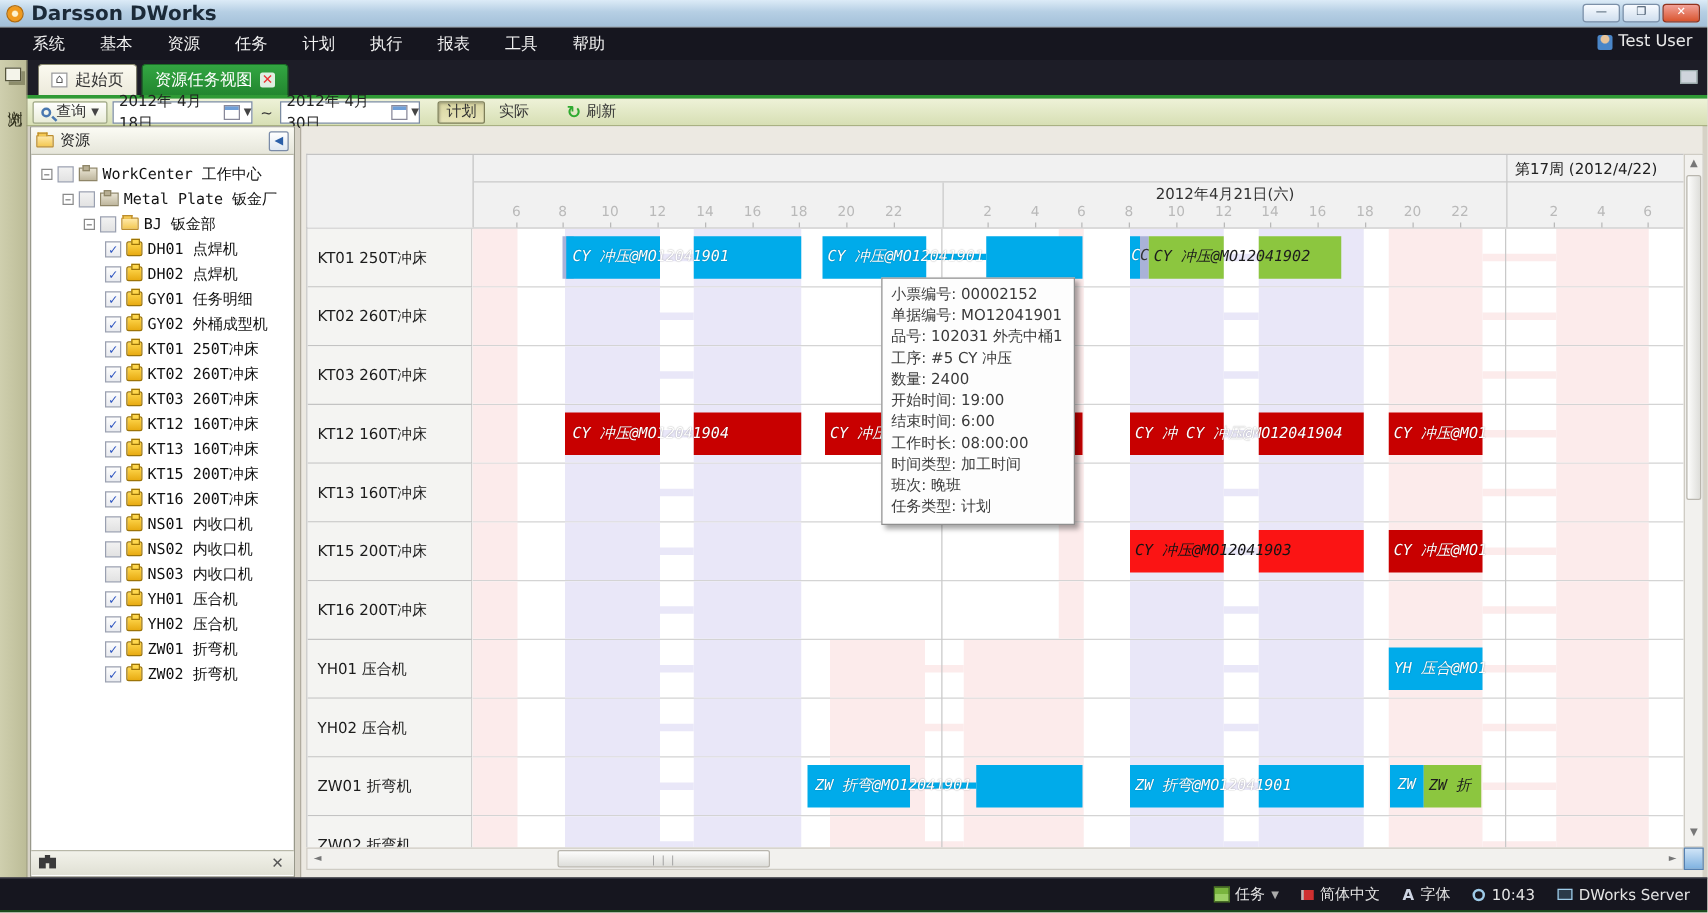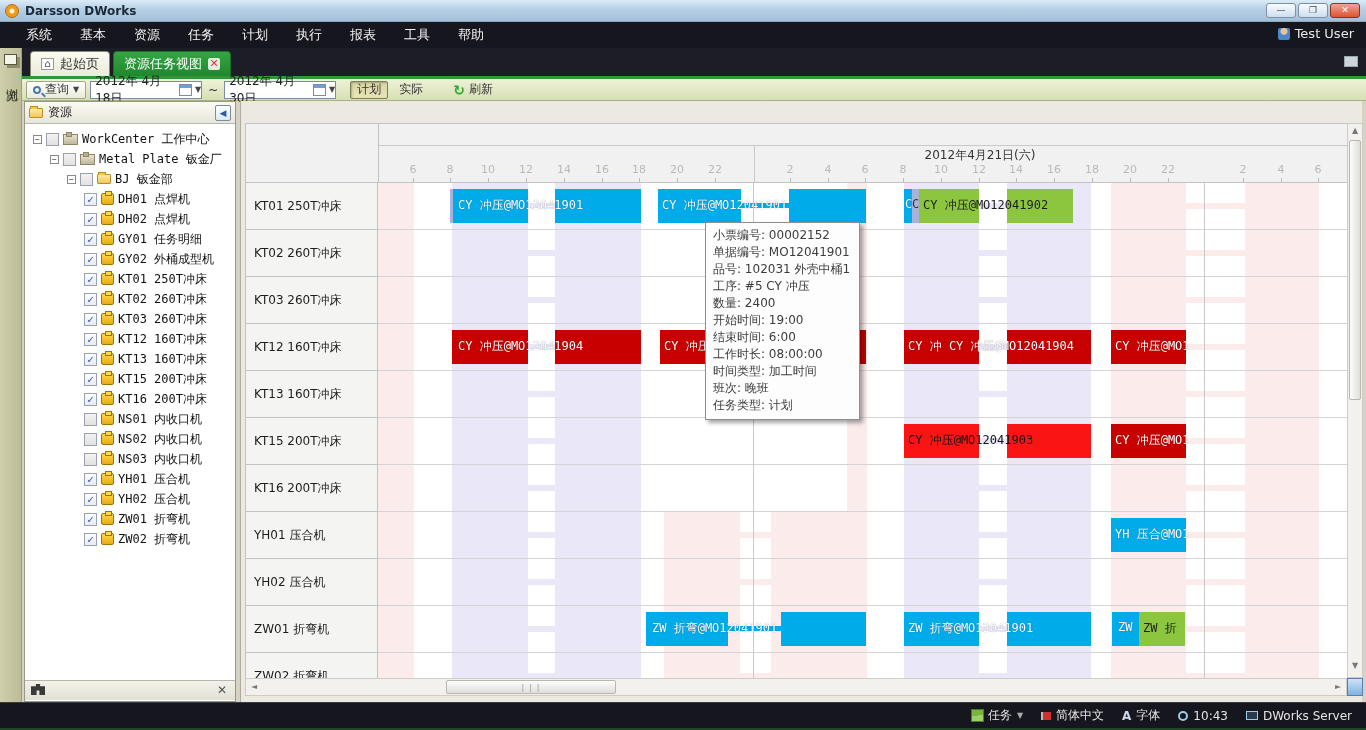--- a/index.html
+++ b/index.html
@@ -5,21 +5,21 @@
   * { margin:0; padding:0; box-sizing:border-box; }
   html,body { width:1366px; height:730px; overflow:hidden; }
   body { font-family:"DejaVu Sans","Liberation Sans",sans-serif; font-size:12px; position:relative; background:#d6d2c6; }
 
   
   .titlebar { position:absolute; left:0; top:0; width:1366px; height:22px;
     background:linear-gradient(#dcebf7,#b6cfe4 45%,#a3c0d9); border-bottom:1px solid #8fa8c0;
     display:flex; align-items:center; padding-left:5px; }
   .app-icon { width:14px; height:14px; border-radius:50%;
     background:radial-gradient(circle at 50% 50%, #fdf3d0 0 2px, #f09a1e 3px 7px); border:1px solid #b06c10; margin-right:6px; }
-  .title-text { font-size:12px; color:#1b2a38; font-weight:bold; }
+  .title-text { font-size:16px; color:#1b2a38; font-weight:bold; }
   .winbtns { position:absolute; right:6px; top:3px; display:flex; gap:2px; }
   .wbtn { width:30px; height:15px; border:1px solid #7c90a8; border-radius:3px;
     background:linear-gradient(#f8fbff,#cfdeee); color:#33475c; font-size:9px; line-height:13px; text-align:center; }
   .wbtn.close { background:linear-gradient(#f2a298,#d9552f); color:#fff; border-color:#91321c; font-weight:bold; }
 
   
   .menubar { position:absolute; left:0; top:22px; width:1366px; height:26px; background:#16161f;
     display:flex; align-items:center; padding-left:12px; }
   .menu-item { color:#f2f2f2; font-size:13px; padding:4px 14px; cursor:default; }
   .user-box { position:absolute; right:12px; top:26px; color:#e8e8e8; font-size:13px; display:flex; align-items:center; gap:5px; }
@@ -90,21 +90,21 @@
   .hline { position:absolute; left:133px; top:21px; right:0; height:1px; background:#c9c9c9; }
   .gday { position:absolute; top:22px; height:36px; border-left:1px solid #c9c9c9; text-align:center; font-size:12px; color:#333; padding-top:1px; }
   .gweek { position:absolute; top:0; height:58px; border-left:1px solid #c9c9c9; font-size:12px; color:#222; padding:3px 0 0 6px; }
   .tick-num { position:absolute; top:39px; width:24px; margin-left:-12px; text-align:center; font-size:11px; color:#b9b9b9; }
   .tick-mark { position:absolute; top:54px; width:1px; height:4px; background:#b9b9b9; }
 
   .glabels { position:absolute; left:4px; top:82px; width:133px; height:495px; overflow:hidden; background:#f4f4f2; border-left:1px solid #c3c3c3; }
   .glabel { height:47px; border-bottom:1px solid #c3c3c3; border-right:1px solid #c3c3c3; display:flex; align-items:center; padding-left:8px; font-size:12px; color:#1d1d1d; background:#f4f4f2; }
 
   .gbody { position:absolute; left:137px; top:82px; width:969px; height:495px; overflow:hidden; background:#fff; }
-  .grow { position:relative; height:47px; border-bottom:1px solid #d4d4d4; }
+  .grow { position:relative; height:47px; border-bottom:1px solid #d4d4d4;font-style:italic; }
   .band { position:absolute; top:0; height:46px; }
   .bandstrip { position:absolute; top:20px; height:6px; }
   .gbar { position:absolute; top:6px; height:34px; }
   .gbridge { position:absolute; top:20px; height:5px; }
   .gbarlabel { position:absolute; top:14px; font-size:12px; white-space:nowrap; z-index:5; font-family:"DejaVu Sans Mono","Liberation Mono",monospace; }
   .vsep { position:absolute; top:0; width:1px; height:495px; background:#c9c9c9; z-index:6; }
 
   
   .hscroll { position:absolute; left:4px; top:577px; width:1102px; height:18px; background:#f2f1ee; border:1px solid #cfccc4; }
   .sarrow { position:absolute; top:2px; width:14px; height:12px; color:#777; font-size:8px; text-align:center; line-height:12px; }
@@ -328,20 +328,21 @@
     <span class="binocular"></span>
     <span class="tree-x">✕</span>
   </div>
 </div>
 
 <div class="ganttpanel">
   <div class="ghead" id="ghead">
     <div class="glabelhead"></div>
     <div class="hline"></div>
       <div class="gday" style="left: 508px; width: 451px;">2012年4月21日(六)</div>
+      <div class="gweek" style="left: 959px; width: 159px;">第17周 (2012/4/22)</div>
       <div class="tick-num" style="left: 167px;">6</div>
       <div class="tick-mark" style="left: 167px;"></div>
       <div class="tick-num" style="left: 204px;">8</div>
       <div class="tick-mark" style="left: 204px;"></div>
       <div class="tick-num" style="left: 242px;">10</div>
       <div class="tick-mark" style="left: 242px;"></div>
       <div class="tick-num" style="left: 280px;">12</div>
       <div class="tick-mark" style="left: 280px;"></div>
       <div class="tick-num" style="left: 318px;">14</div>
       <div class="tick-mark" style="left: 318px;"></div>

